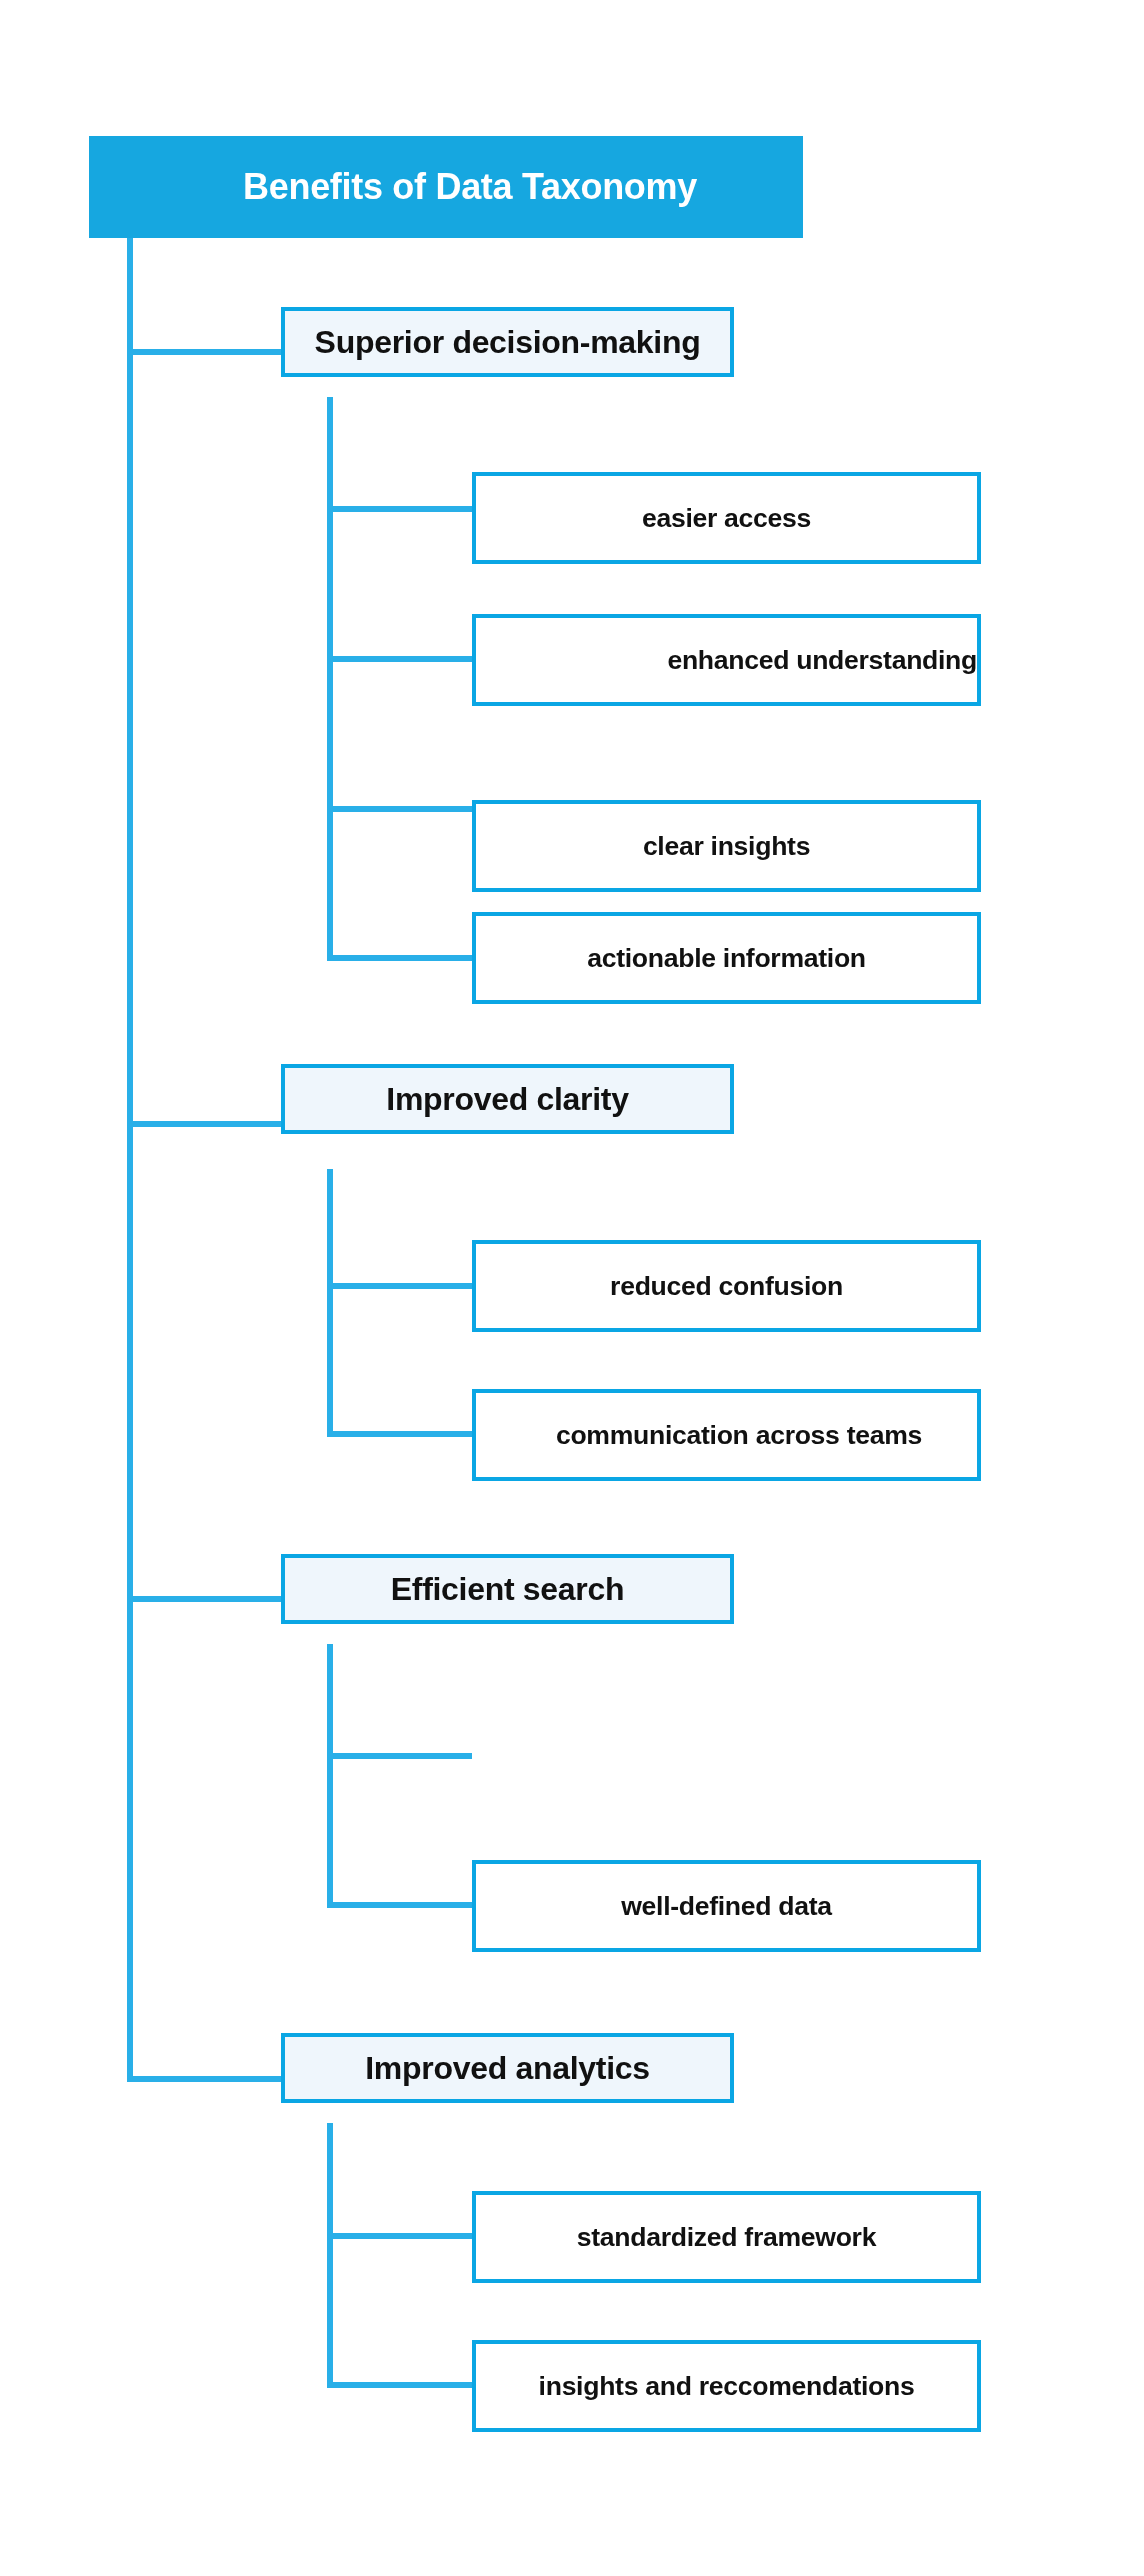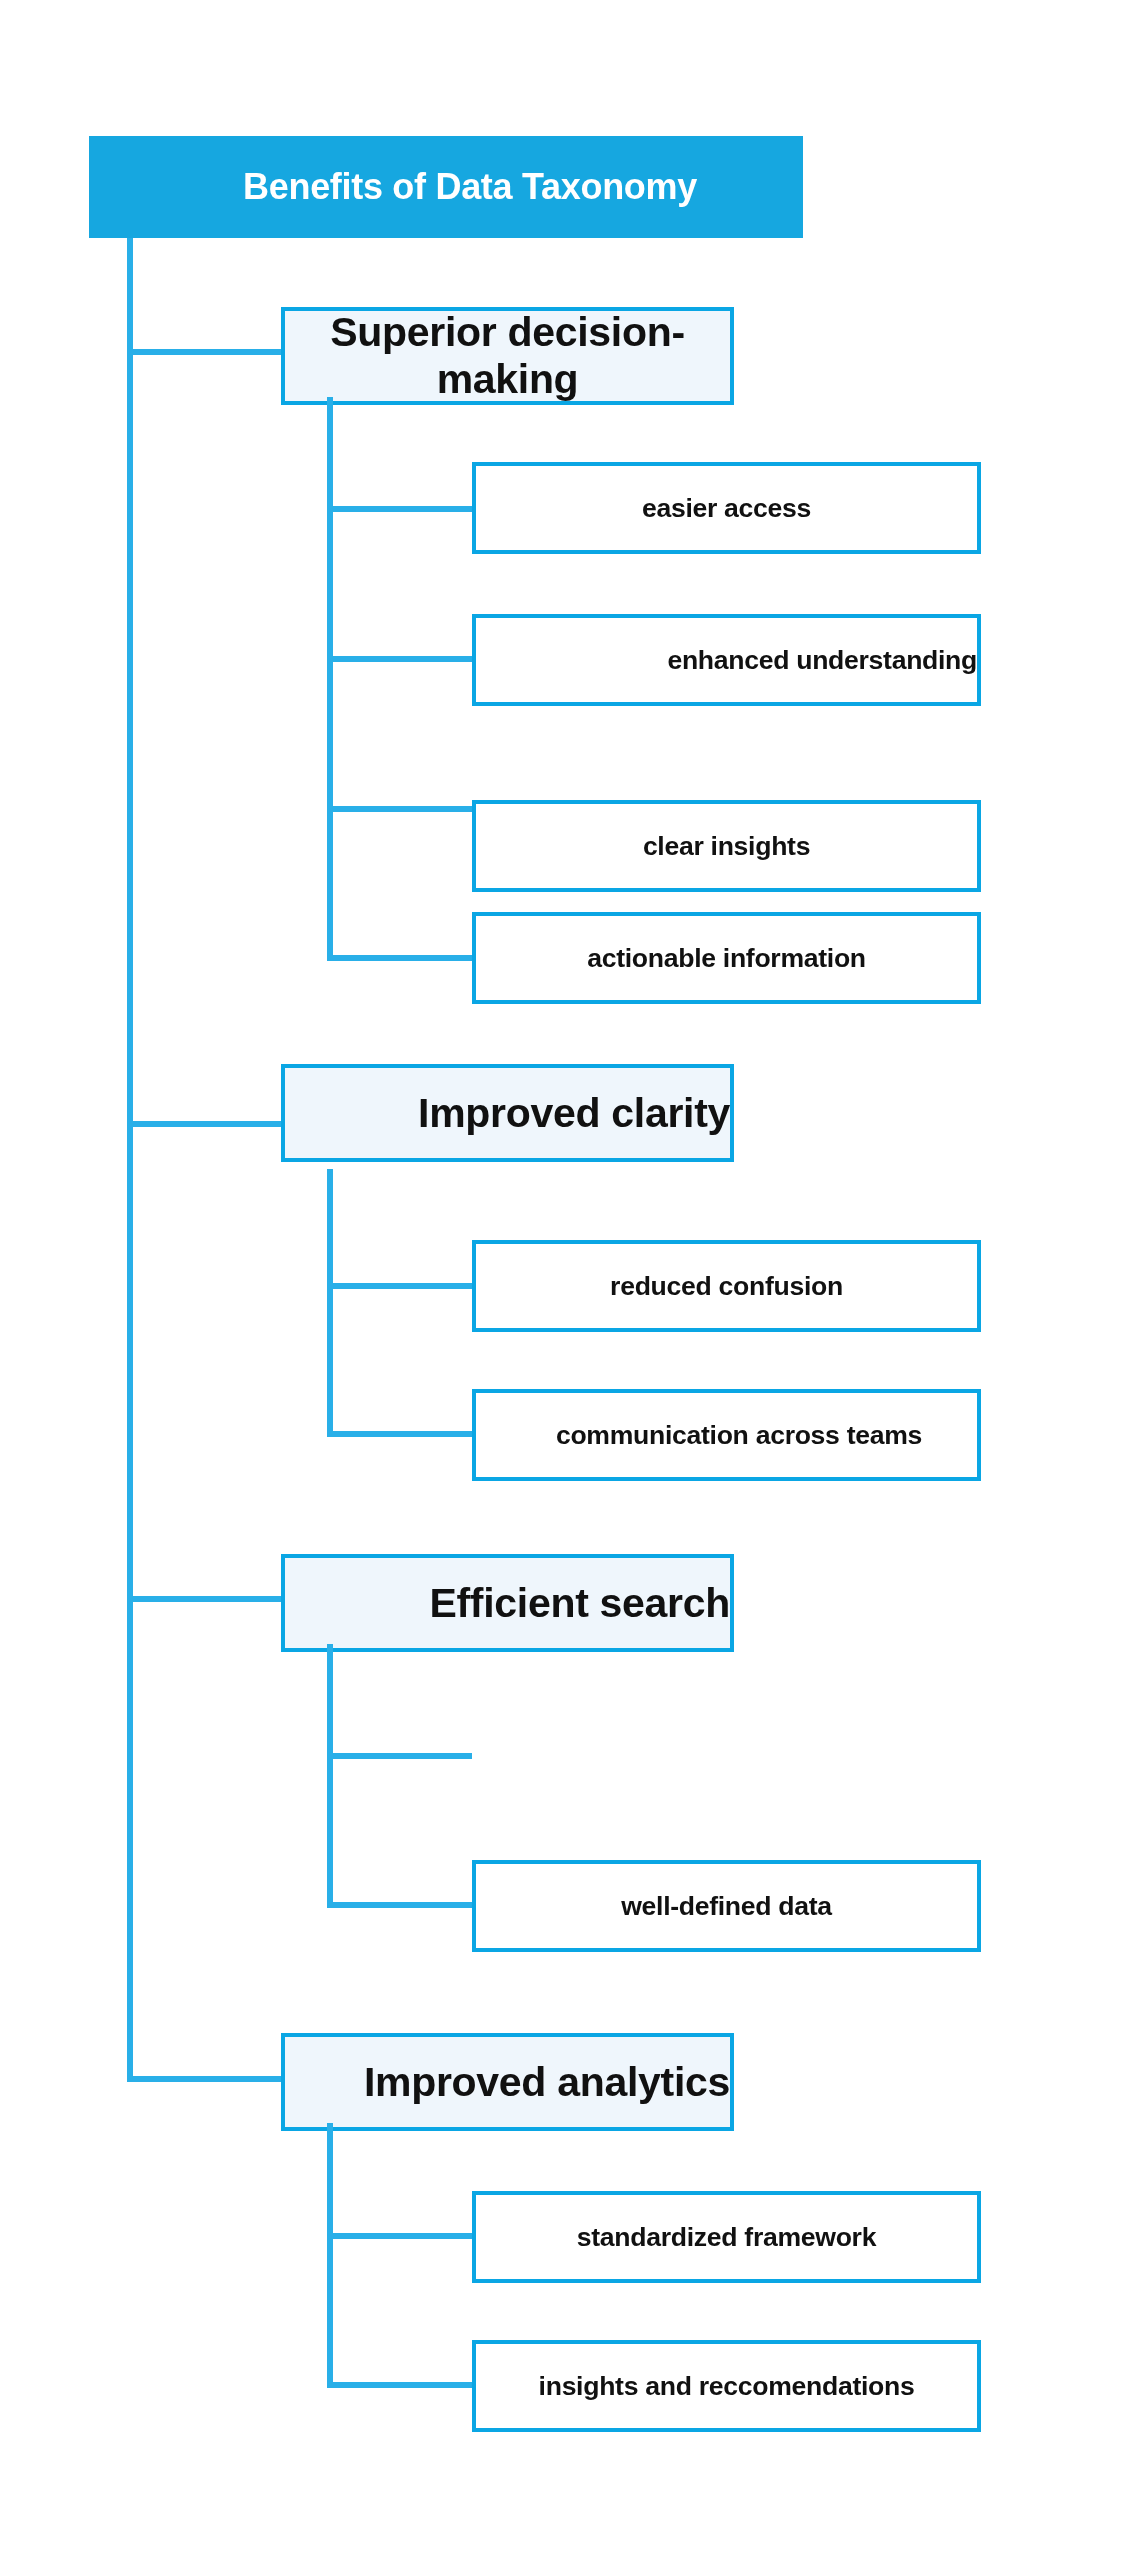--- a/index.html
+++ b/index.html
@@ -29,25 +29,24 @@
     letter-spacing:-0.3px;
   }
   .title-node{
     left:89px;top:136px;width:714px;height:102px;
     background:var(--title-fill);
     color:var(--title-text);
     font-size:36px;
     padding-left:48px;
   }
   .parent-node{
-    left:281px;width:453px;height:98px;
+    left:281px;width:453px;height:70px;
     background:var(--parent-fill);
     border:4.9px solid var(--border-cyan);
-    font-size:41px;
-    justify-content:flex-end;
+    font-size:32px;
   }
   .child-node{
     left:472px;width:509px;height:92px;
     background:var(--child-fill);
     border:4.9px solid var(--border-cyan);
     font-size:26.6px;
   }
   .line{position:absolute;background:var(--line-cyan);}
   .vline{width:5.9px;}
   .hline{height:5.9px;}
@@ -63,21 +62,21 @@
 
   <div class="line vline" style="left:127px;top:238px;height:1843px;"></div>
 
   <div class="line hline" style="left:127px;top:349px;width:154px;"></div>
   <div class="node parent-node" style="top:307px;">
     <span>Superior decision-making</span>
   </div>
   <div class="line vline" style="left:327px;top:397px;height:561px;"></div>
 
   <div class="line hline" style="left:327px;top:506px;width:145px;"></div>
-  <div class="node child-node" style="top:462px;align-items:center;">
+  <div class="node child-node" style="top:472px;align-items:center;">
     <span>easier access</span>
   </div>
 
   <div class="line hline" style="left:327px;top:656px;width:145px;"></div>
   <div class="node child-node" style="top:614px;justify-content:flex-end;">
     <span>enhanced understanding</span>
   </div>
 
   <div class="line hline" style="left:327px;top:806px;width:145px;"></div>
   <div class="node child-node" style="top:800px;">

